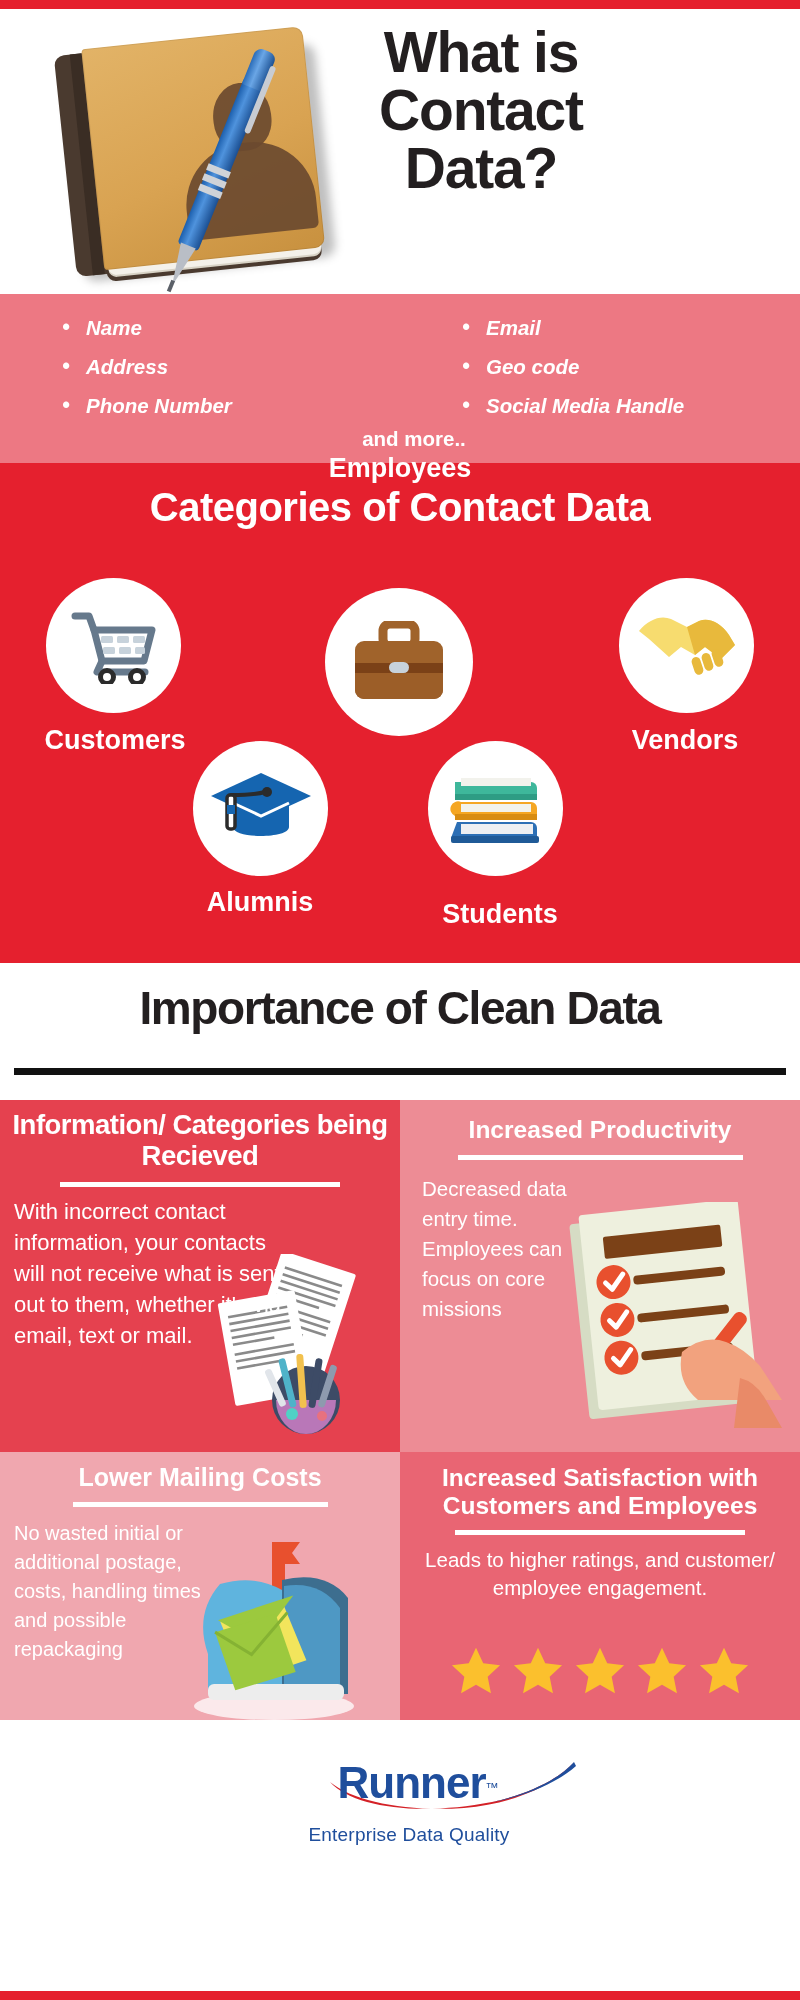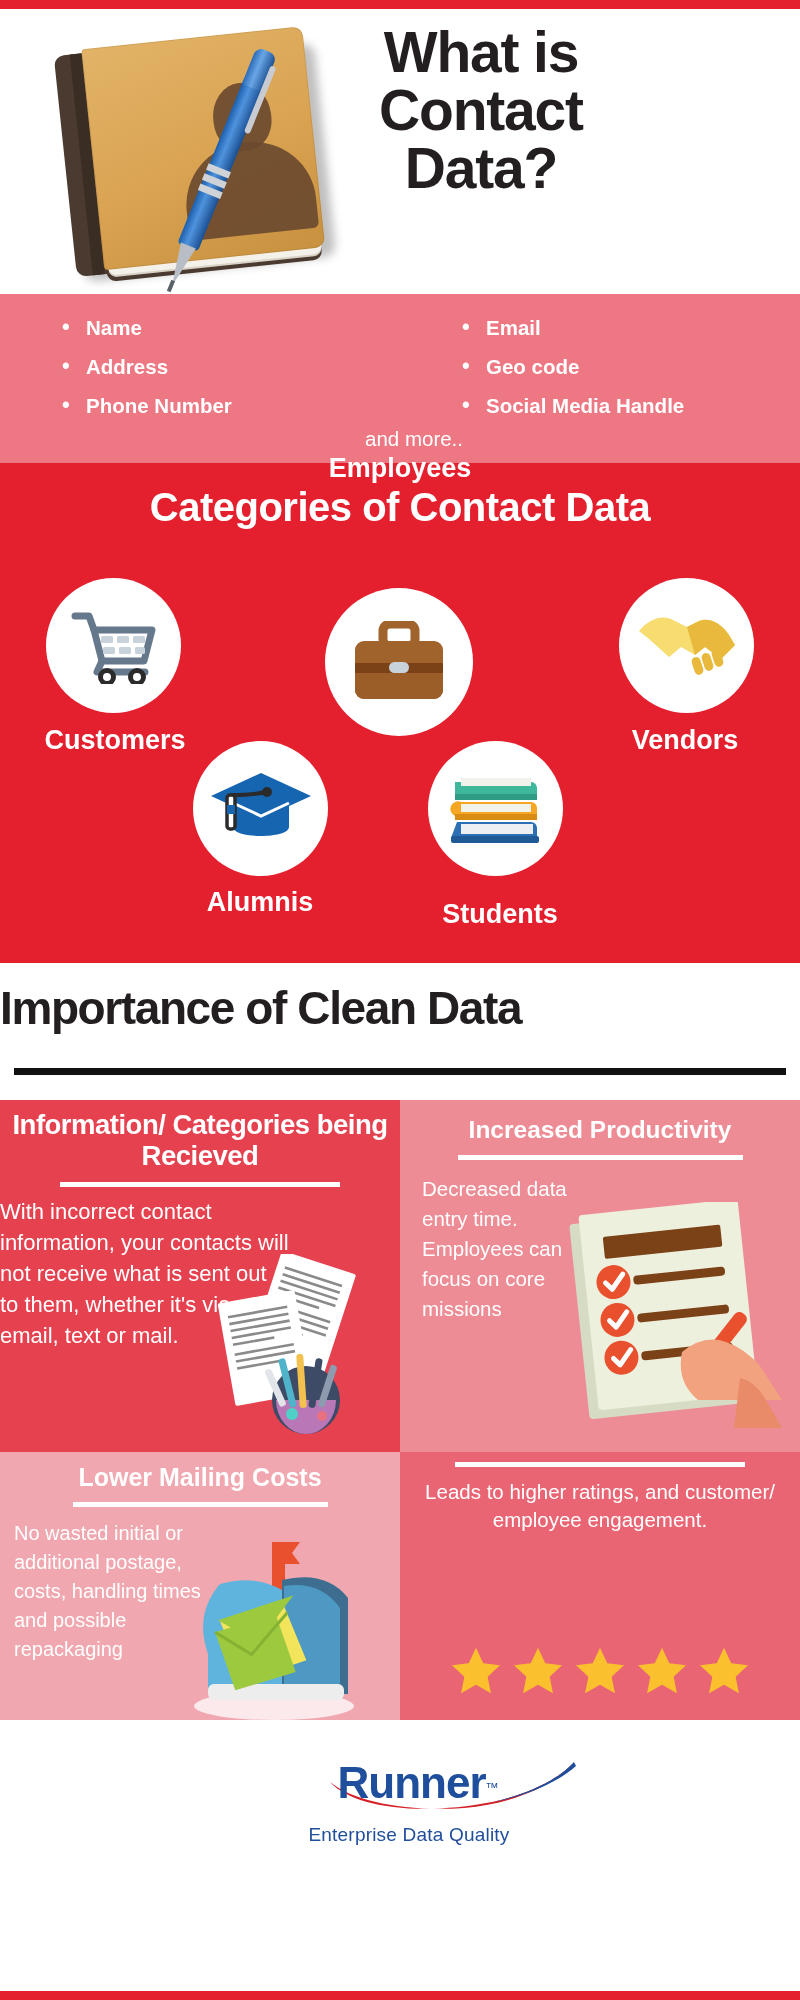--- a/index.html
+++ b/index.html
@@ -44,55 +44,55 @@
   .pen .cap { position:absolute; left:4px; top:2px; width:22px; height:40px; background:linear-gradient(90deg,#2a6cb8,#6aa6e6 40%,#1d5294); border-radius:8px 8px 2px 2px; }
   .pen .clip { position:absolute; left:24px; top:14px; width:6px; height:72px; background:#c8ccd2; border-radius:3px; }
   .pen .ring1 { position:absolute; left:3px; top:128px; width:24px; height:7px; background:#cfd3d8; }
   .pen .ring2 { position:absolute; left:3px; top:139px; width:24px; height:7px; background:#cfd3d8; }
   .pen .ring3 { position:absolute; left:3px; top:150px; width:24px; height:7px; background:#cfd3d8; }
   .pen .tip { position:absolute; left:7px; top:212px; width:0; height:0; border-left:8px solid transparent; border-right:8px solid transparent; border-top:44px solid #b9bec6; }
   .pen .nib { position:absolute; left:12px; top:250px; width:4px; height:12px; background:#5b6068; }
 
   
   .bullets { position:absolute; left:0; top:294px; width:800px; height:169px; background:#ED7883; color:#fff; }
-  .bullets .cols { display:flex; padding:14px 0 0 0; }
+  .bullets .cols { display:flex; padding:14px 0 0 0;font-style:italic; }
   .bullets .col { width:50%; padding-left:62px; }
   .bullets ul { list-style:none; }
   .bullets li { font-size:20.5px; font-weight:bold; line-height:39px; position:relative; padding-left:24px; }
   .bullets li:before { content:"•"; position:absolute; left:0; top:-1px; font-size:22px; }
-  .bullets .andmore { text-align:center; font-size:20.5px; font-weight:normal; margin-top:2px; padding-left:28px; }
+  .bullets .andmore { text-align:center; font-size:20.5px; font-weight:bold; margin-top:2px; padding-left:28px; }
 
   
   .cats { position:absolute; left:0; top:463px; width:800px; height:500px; background:#E5202E; color:#fff; }
   .cats h2 { text-align:center; font-size:40px; font-weight:bold; letter-spacing:-0.5px; padding-top:22px; }
   .circle { border-radius:50%; background:#fff; display:flex; align-items:center; justify-content:center; position:absolute; }
   .cat-label { position:absolute; font-size:27px; font-weight:bold; text-align:center; white-space:nowrap; }
 
   
   .svgicon { display:block; }
 
   
   .importance { position:absolute; left:0; top:963px; width:800px; height:137px; background:#fff; }
-  .importance h2 { font-size:46px; font-weight:bold; color:#231F20; padding-top:18px; letter-spacing:-1.4px; }
+  .importance h2 { text-align:center; font-size:46px; font-weight:bold; color:#231F20; padding-top:18px; letter-spacing:-1.4px; }
   .imp-rule { position:absolute; left:14px; top:105px; width:772px; height:7px; background:#111; }
 
   
   .quads { position:absolute; left:0; top:1100px; width:800px; height:620px; }
   .q { position:absolute; color:#fff; overflow:hidden; }
   .q1 { left:0; top:0; width:400px; height:352px; background:#E5414F; }
   .q2 { left:400px; top:0; width:400px; height:352px; background:#ED8C95; }
   .q3 { left:0; top:352px; width:400px; height:268px; background:#F0A7AF; }
   .q4 { left:400px; top:352px; width:400px; height:268px; background:#E96573; }
   .q h3 { text-align:center; font-weight:bold; line-height:1.14; position:relative; z-index:3; }
   .q-div { height:5px; background:#fff; margin:9px auto 0 auto; position:relative; z-index:3; }
   .q p { position:relative; z-index:3; }
 
   .q1 h3 { font-size:27.5px; padding:9px 8px 0 8px; letter-spacing:-.5px;}
   .q1 .q-div { width:280px; margin-top:10px; }
-  .q1 p { font-size:22px; line-height:31px; padding:9px 0 0 0; width:290px; }
+  .q1 p { font-size:22px; line-height:31px; padding:9px 0 0 14px; width:290px; }
 
   .q2 h3 { font-size:24.5px; padding:16px 8px 0 8px; }
   .q2 .q-div { width:285px; margin-top:11px; }
   .q2 p { font-size:20.5px; line-height:30px; padding:14px 0 0 22px; width:175px; }
 
   .q3 h3 { font-size:25px; padding:11px 8px 0 8px; }
   .q3 .q-div { width:255px; margin-top:10px; }
   .q3 p { font-size:20px; line-height:29px; padding:12px 0 0 14px; width:205px; }
 
   .q4 h3 { font-size:24.5px; padding:12px 10px 0 10px; }
@@ -352,20 +352,21 @@
           <g>
             <rect x="150" y="104" width="14" height="74" rx="6" fill="#E8502E" transform="rotate(38 157 141)"></rect>
             <path d="M118 150 q22 -18 44 -10 q18 6 34 24 l22 34 h-84 q-22 -18 -16 -48 z" fill="#F2A27E"></path>
             <path d="M176 176 q16 4 26 22 l16 28 h-48 z" fill="#E98A68"></path>
           </g>
         </svg>
       </div>
     </div>
 
     <div class="q q4">
+      <h3>Increased Satisfaction with Customers and Employees</h3>
       <div class="q-div"></div>
       <p>Leads to higher ratings, and customer/ employee engagement.</p>
       <div class="stars">
         <svg width="58" height="56" viewBox="0 0 24 24">
             <path d="M12 1.6l3.1 6.6 7.2.9-5.3 4.9 1.4 7.1-6.4-3.6-6.4 3.6 1.4-7.1L1.7 9.1l7.2-.9z" fill="#FBC02D"></path>
           </svg><svg width="58" height="56" viewBox="0 0 24 24">
             <path d="M12 1.6l3.1 6.6 7.2.9-5.3 4.9 1.4 7.1-6.4-3.6-6.4 3.6 1.4-7.1L1.7 9.1l7.2-.9z" fill="#FBC02D"></path>
           </svg><svg width="58" height="56" viewBox="0 0 24 24">
             <path d="M12 1.6l3.1 6.6 7.2.9-5.3 4.9 1.4 7.1-6.4-3.6-6.4 3.6 1.4-7.1L1.7 9.1l7.2-.9z" fill="#FBC02D"></path>
           </svg><svg width="58" height="56" viewBox="0 0 24 24">

